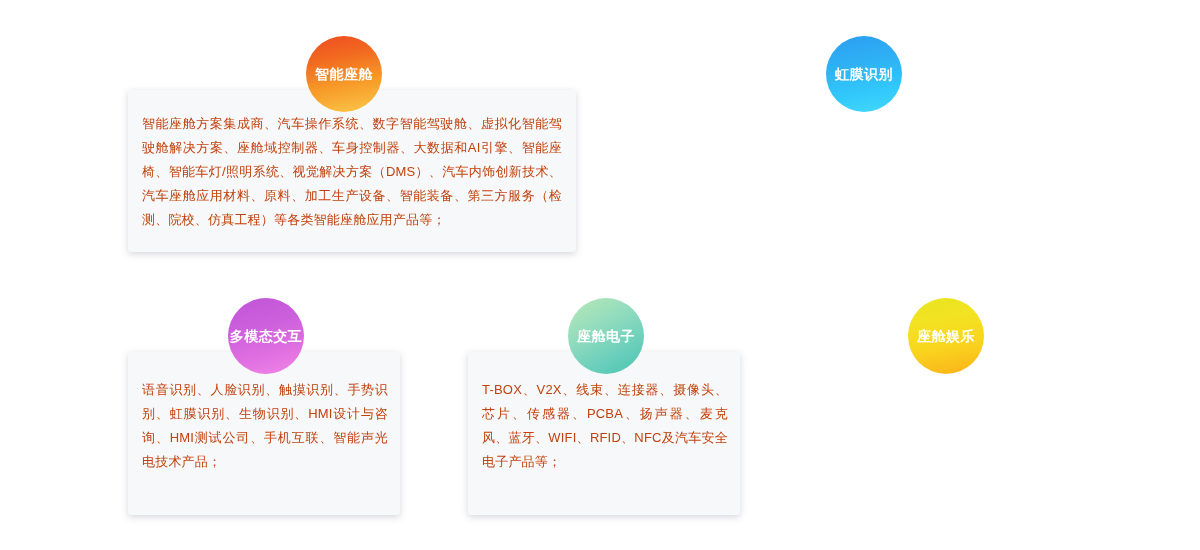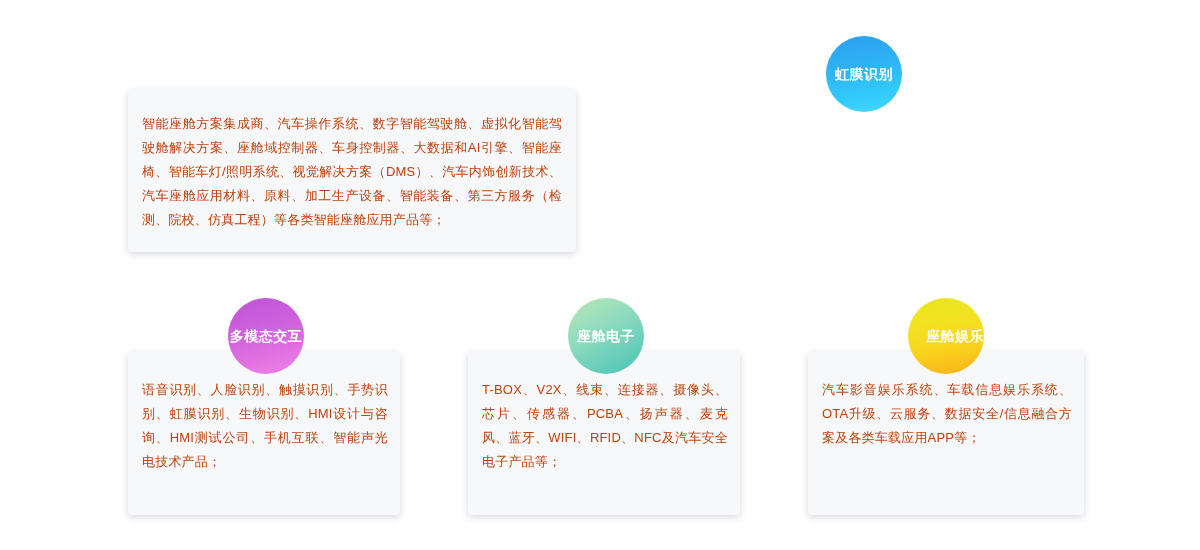--- a/index.html
+++ b/index.html
@@ -73,21 +73,20 @@
     background: linear-gradient(170deg, #2b9ef0 0%, #2fb3f5 40%, #31c9fb 72%, #45d8fd 100%);
   }
   .grad-purple {
     background: linear-gradient(165deg, #c154d6 0%, #cb5fdc 35%, #e06fe0 70%, #ef86e8 100%);
   }
   .grad-green {
     background: linear-gradient(150deg, #b9e8b4 0%, #95ddbe 35%, #6ccfbb 70%, #45c4b0 100%);
   }
   .grad-yellow {
     background: linear-gradient(170deg, #e8e520 0%, #f2e322 28%, #f9d61e 60%, #fbb11a 100%);
-    justify-content: flex-end;
   }
 
   
   #card-0 { left: 128px;  top: 90px;  width: 448px; height: 162px; }
   #body-0 { left: 14px;   top: 22px;  width: 420px; }
   #badge-0 { left: 306px; top: 36px; }
 
   #card-1 { left: 648px;  top: 90px;  width: 444px; height: 162px; }
   #body-1 { left: 14px;   top: 22px;  width: 418px; }
   #badge-1 { left: 826px; top: 36px; }
@@ -106,39 +105,39 @@
   #badge-4 { left: 908px; top: 298px; }
 </style>
 </head>
 <body>
 
 <div class="board">
 
   <div class="card" id="card-0">
     <div class="card-body" id="body-0">智能座舱方案集成商、汽车操作系统、数字智能驾驶舱、虚拟化智能驾驶舱解决方案、座舱域控制器、车身控制器、大数据和AI引擎、智能座椅、智能车灯/照明系统、视觉解决方案（DMS）、汽车内饰创新技术、汽车座舱应用材料、原料、加工生产设备、智能装备、第三方服务（检测、院校、仿真工程）等各类智能座舱应用产品等；</div>
   </div>
+  <div class="badge grad-orange" id="badge-0">
+    <span class="badge-label">智能座舱</span>
+  </div>
 
   <div class="badge grad-blue" id="badge-1">
     <span class="badge-label">虹膜识别</span>
   </div>
 
   <div class="card" id="card-2">
     <div class="card-body" id="body-2">语音识别、人脸识别、触摸识别、手势识别、虹膜识别、生物识别、HMI设计与咨询、HMI测试公司、手机互联、智能声光电技术产品；</div>
   </div>
   <div class="badge grad-purple" id="badge-2">
     <span class="badge-label">多模态交互</span>
   </div>
 
   <div class="card" id="card-3">
     <div class="card-body" id="body-3">T-BOX、V2X、线束、连接器、摄像头、芯片、传感器、PCBA、扬声器、麦克风、蓝牙、WIFI、RFID、NFC及汽车安全电子产品等；</div>
   </div>
   <div class="badge grad-green" id="badge-3">
     <span class="badge-label">座舱电子</span>
   </div>
 
-  <div class="card" id="card-4">
-    <div class="card-body" id="body-4">汽车影音娱乐系统、车载信息娱乐系统、OTA升级、云服务、数据安全/信息融合方案及各类车载应用APP等；</div>
-  </div>
   <div class="badge grad-yellow" id="badge-4">
     <span class="badge-label">座舱娱乐</span>
   </div>
 
 </div>
 
 </body></html>

